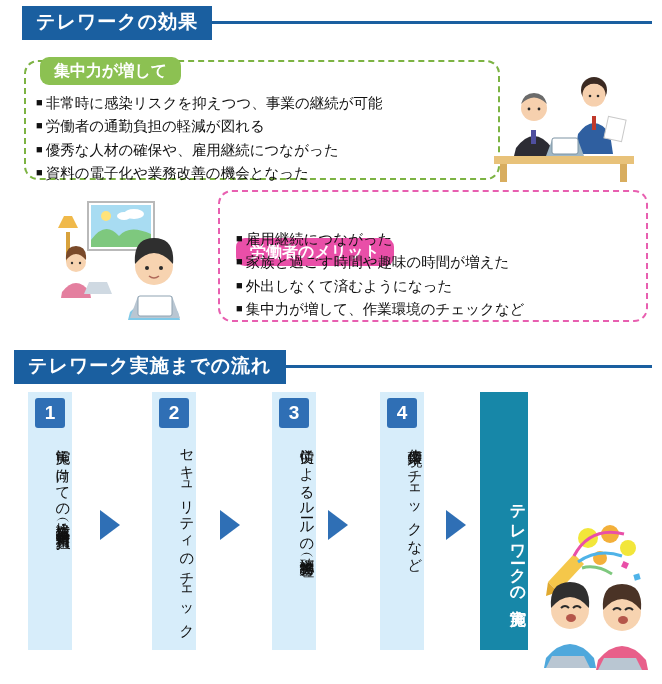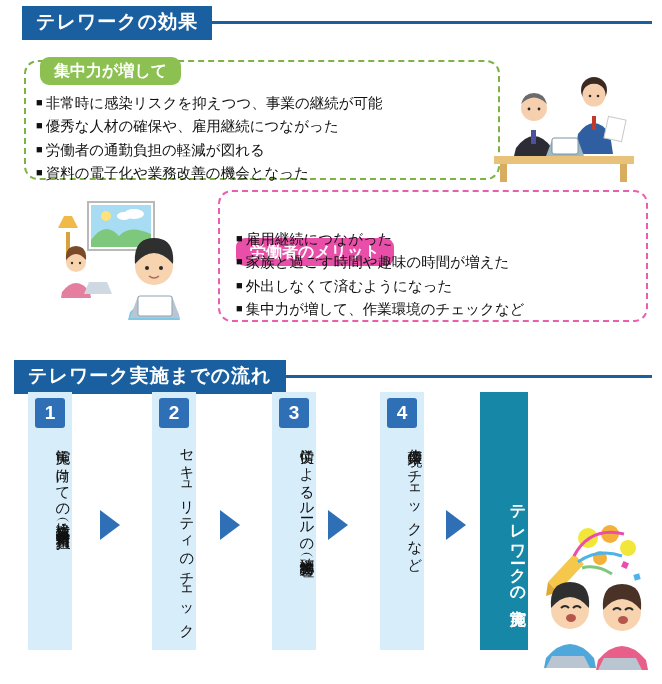--- a/index.html
+++ b/index.html
@@ -29,21 +29,21 @@
     line-height:1.2;
   }
   .section-head .rule{
     flex:1 1 auto;
     height:3px;
     background:#1a5fa0;
     margin-left:0px;
   }
 
   #head1{left:22px;top:6px;width:630px;}
-  #head2{left:14px;top:360px;width:638px;justify-content:space-between;}
+  #head2{left:14px;top:350px;width:638px;justify-content:space-between;}
 
   
   .box{position:absolute;border-radius:14px;box-sizing:border-box;}
   #box-company{
     left:24px;top:60px;width:476px;height:120px;
     border:2px dashed #7cb342;
     background:#ffffff;
   }
   #box-worker{
     left:218px;top:190px;width:430px;height:132px;
@@ -164,22 +164,22 @@
 
   <div class="section-head" id="head1">
     <div class="tab">テレワークの効果</div>
     <div class="rule"></div>
   </div>
 
   <div class="box" id="box-company"></div>
   <div class="box-label" id="label-company">集中力が増して</div>
   <div class="bullets" id="bullets-company">
     <div><span class="mark">■</span><span>非常時に感染リスクを抑えつつ、事業の継続が可能</span></div>
+    <div><span class="mark">■</span><span>労働者の通勤負担の軽減が図れる</span></div>
     <div><span class="mark">■</span><span>優秀な人材の確保や、雇用継続につながった</span></div>
-    <div><span class="mark">■</span><span>労働者の通勤負担の軽減が図れる</span></div>
     <div><span class="mark">■</span><span>資料の電子化や業務改善の機会となった</span></div>
   </div>
 
   <div class="illus" id="illus-office">
     <svg width="160" height="112" viewBox="0 0 160 112" xmlns="http://www.w3.org/2000/svg">
 
       <g>
         <ellipse cx="108" cy="18" rx="13" ry="13" fill="#3b2a22"></ellipse>
         <circle cx="108" cy="23" r="11.5" fill="#f6d0ae"></circle>
         <path d="M96 17 q12 -11 24 0 q-4 -9 -12 -9 q-8 0 -12 9z" fill="#3b2a22"></path>

